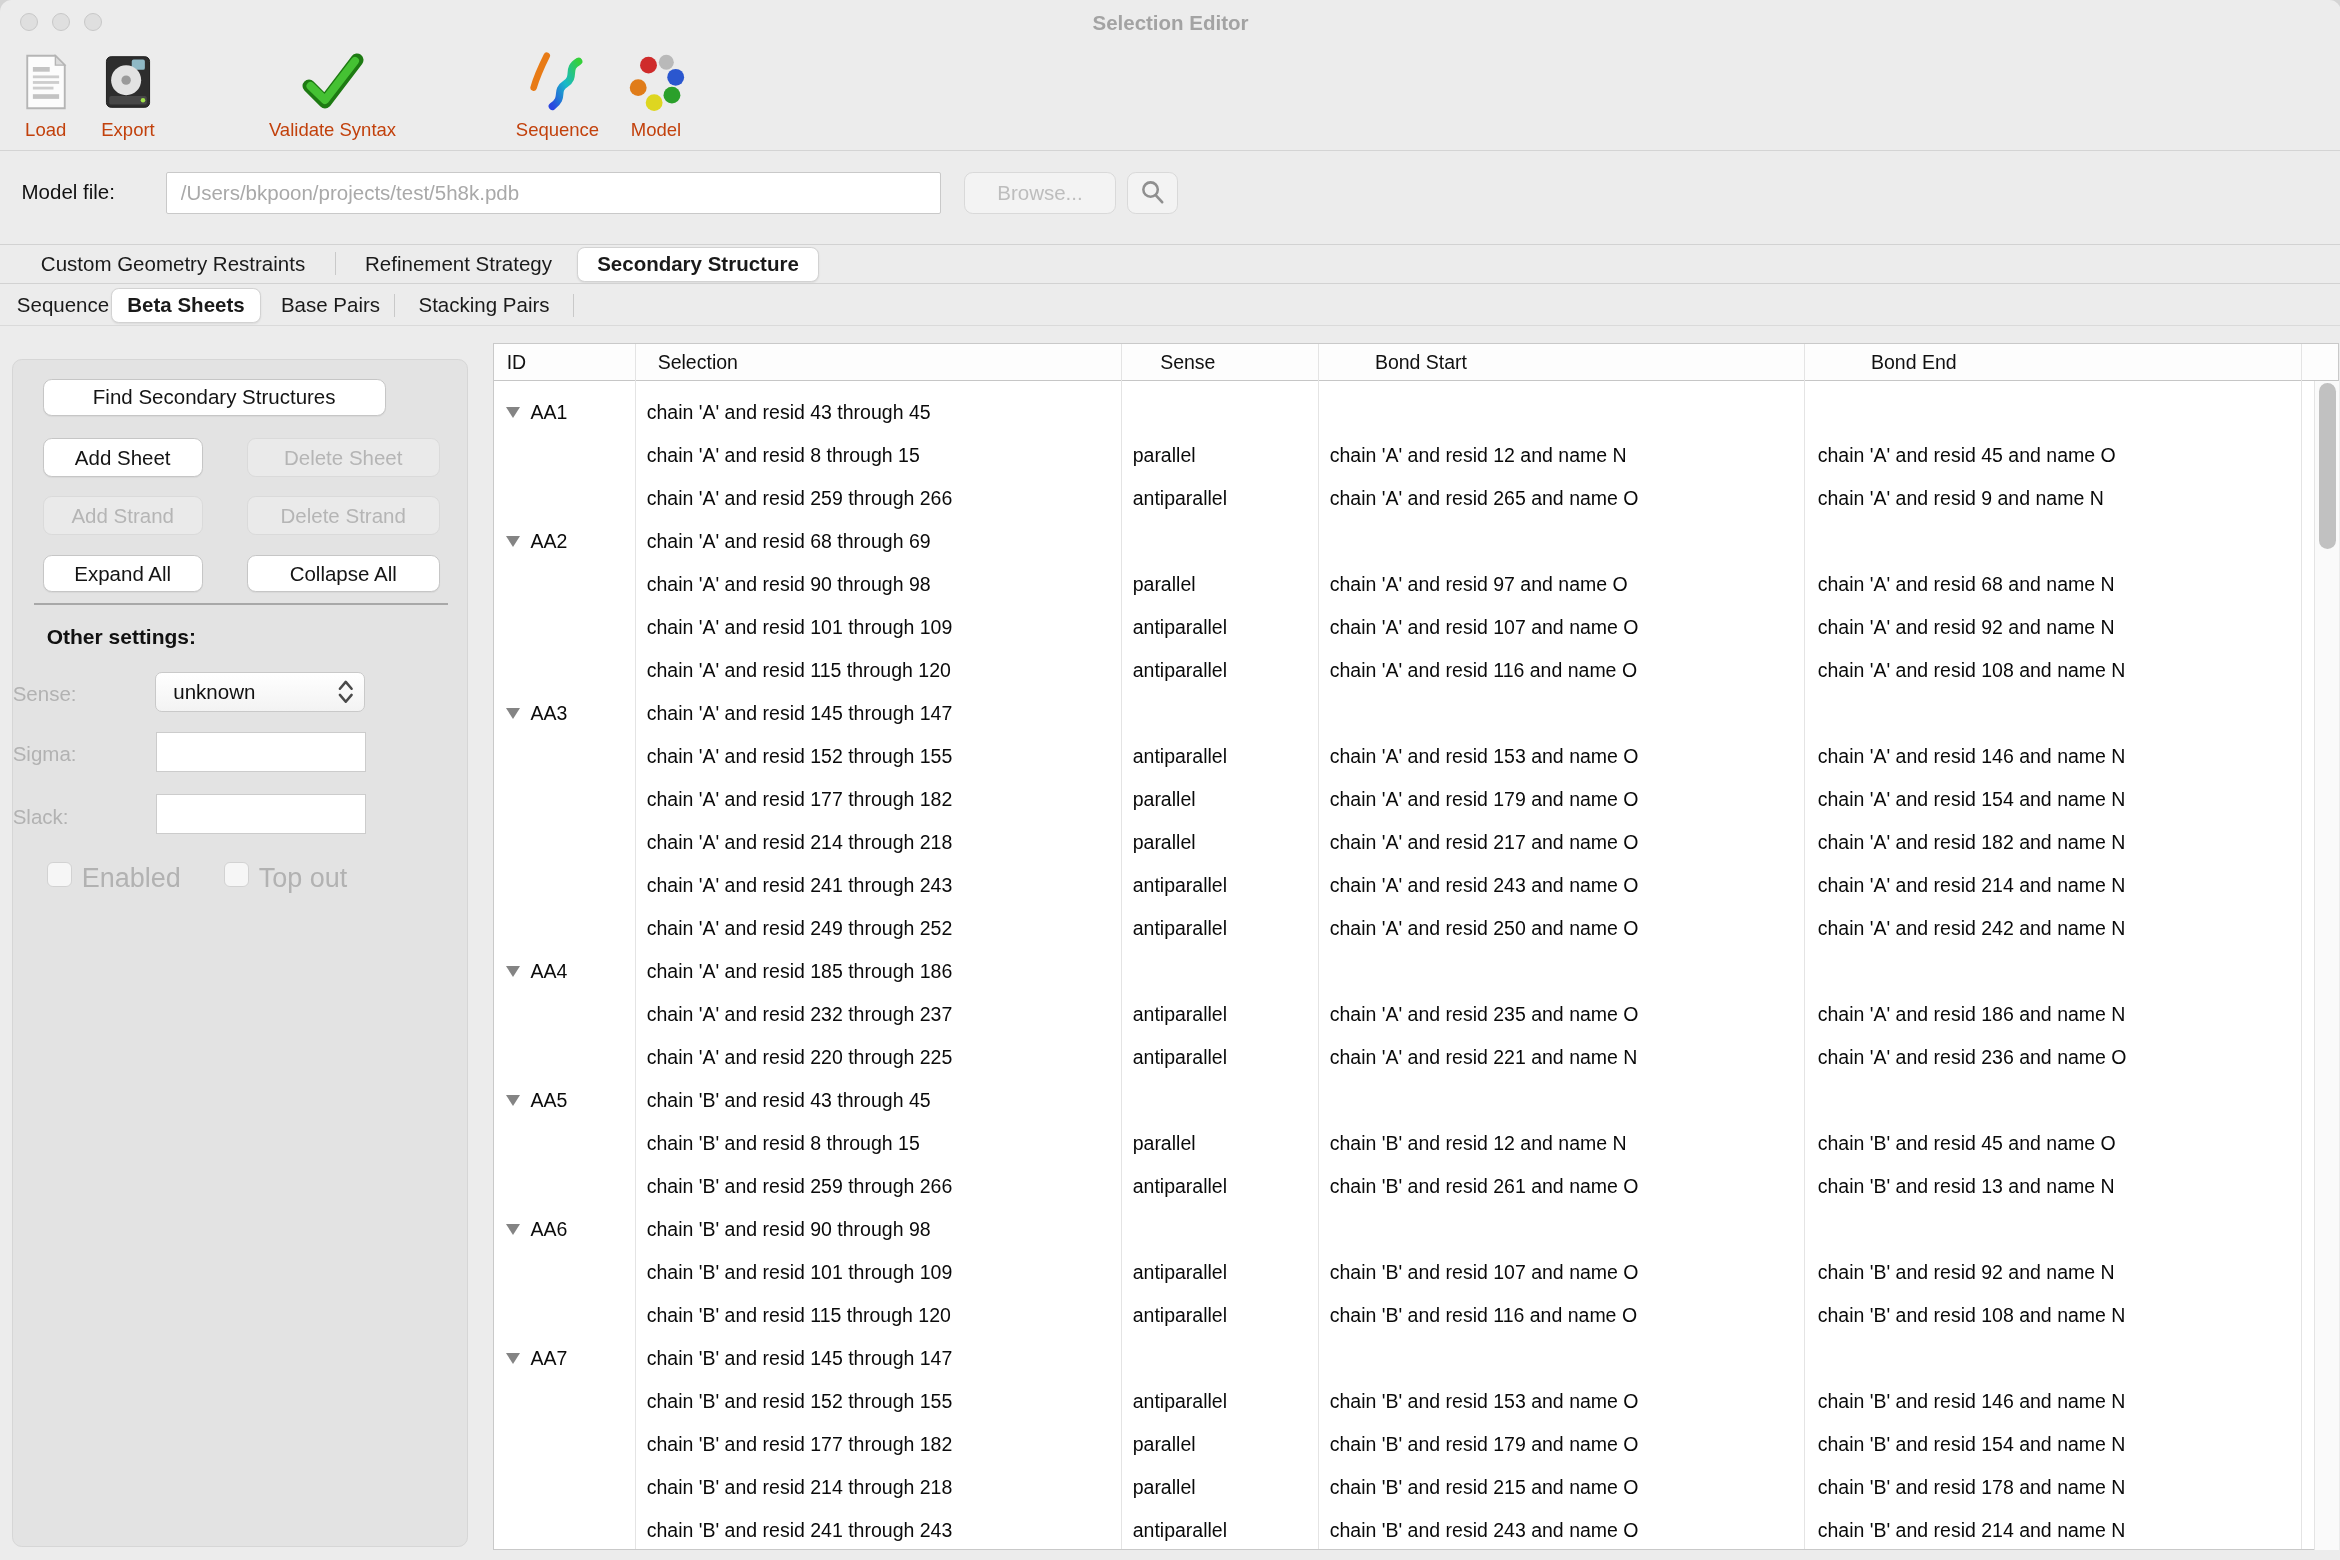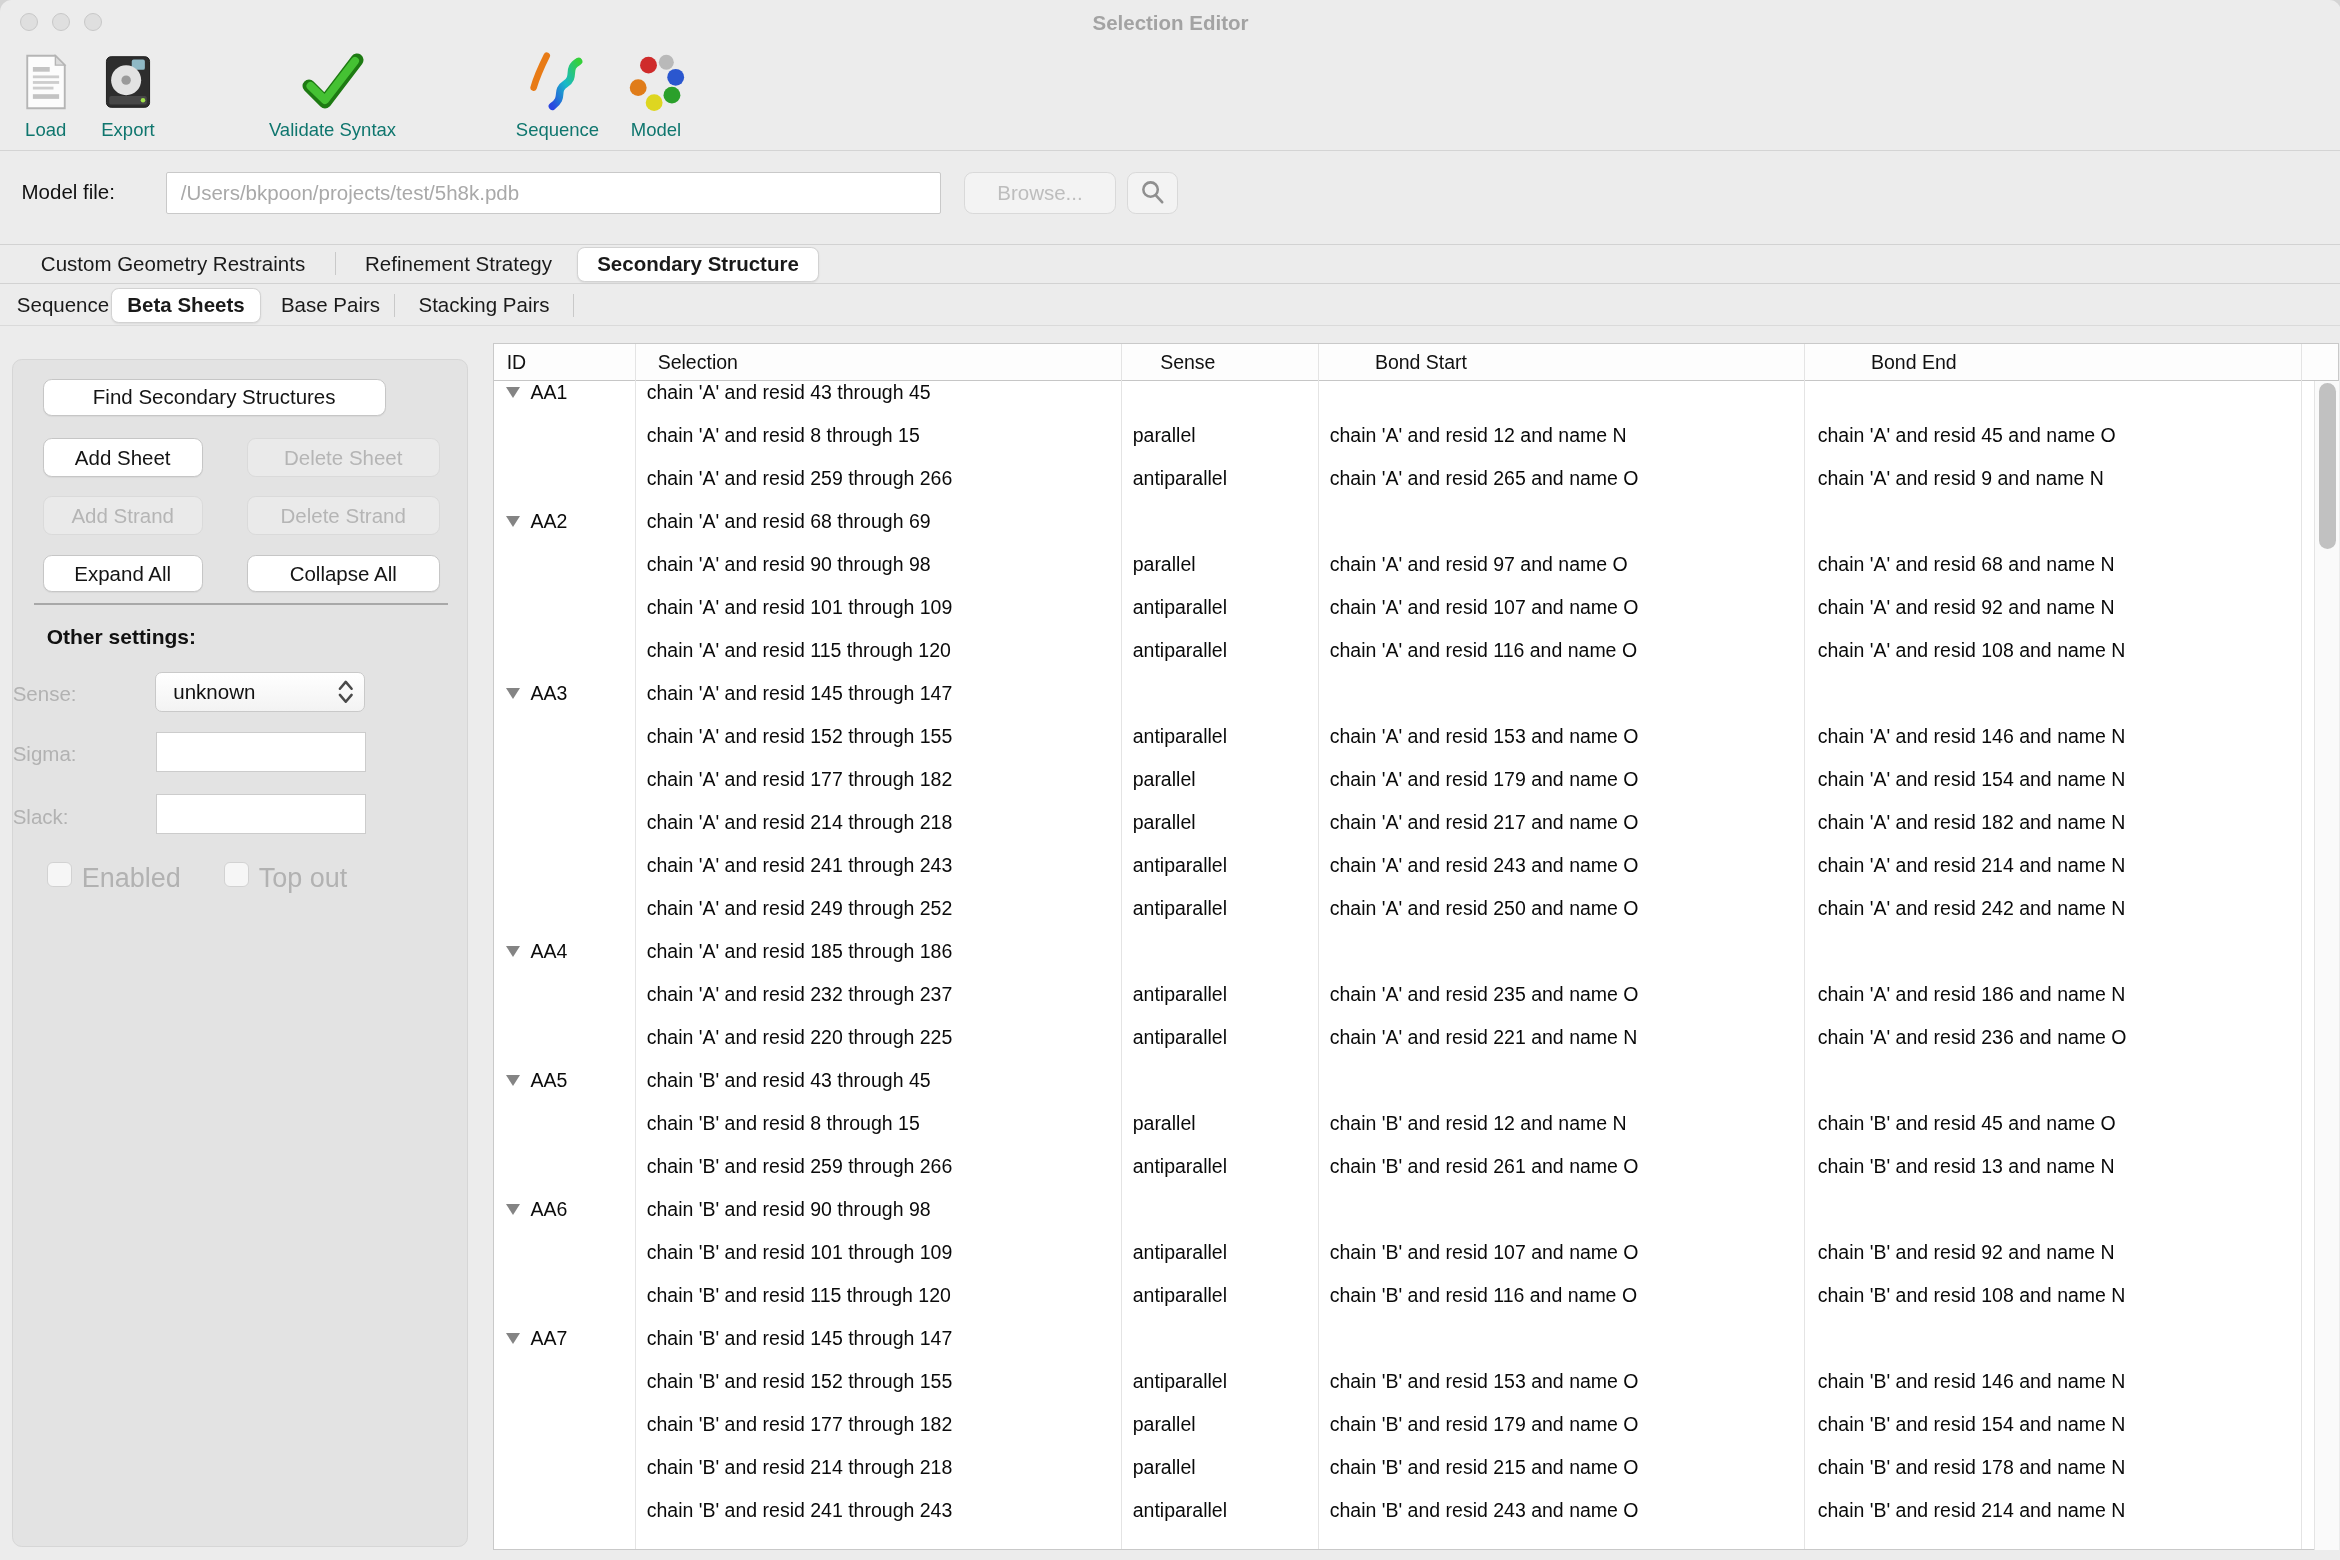--- a/index.html
+++ b/index.html
@@ -7,21 +7,21 @@
   .window{position:relative;width:2341px;height:1560px;background:#ececec;border-radius:11.7px 11.7px 0 0;overflow:hidden;}
 
   
   .titlebar{position:absolute;left:0;top:0;width:100%;height:45px;}
   .traffic{position:absolute;left:19.5px;top:12.7px;display:flex;gap:13.7px;}
   .traffic span{width:18.5px;height:18.5px;border-radius:50%;background:#dfdfdf;border:1px solid #c8c8c8;display:block;}
   .wintitle{position:absolute;left:0;top:10.7px;width:100%;text-align:center;font-size:20.5px;font-weight:600;color:#a3a3a3;}
   .toolbar{position:absolute;left:0;top:49px;height:101px;width:100%;}
   .tool{position:absolute;top:0;display:flex;flex-direction:column;align-items:center;}
   .tool .ticon{height:66px;display:flex;align-items:center;justify-content:center;}
-  .tool .tlabel{font-size:18.5px;color:#0f766e;margin-top:3.9px;white-space:nowrap;}
+  .tool .tlabel{font-size:18.5px;color:#c2410c;margin-top:3.9px;white-space:nowrap;}
   .tool-load{left:13.7px;width:64px;}
   .tool-export{left:94px;width:68px;}
   .tool-validate{left:239px;width:187px;}
   .tool-sequence{left:489px;width:137px;}
   .tool-model{left:611px;width:90px;}
   .toolbar-sep{position:absolute;left:0;top:150px;width:100%;height:1px;background:#d4d4d4;}
 
   
   .modelrow{position:absolute;left:0;top:164px;width:100%;height:68px;}
   .mf-label{position:absolute;left:21.5px;top:15.6px;font-size:20.5px;color:#111;}
@@ -65,21 +65,21 @@
   .cb-topout{left:211px;top:502px;}
   .cb-label{position:absolute;font-size:27px;color:#b2b2b2;}
   .cbl-enabled{left:69px;top:503px;}
   .cbl-topout{left:246px;top:503px;}
 
   
   .table{position:absolute;left:493px;top:343px;width:1846px;height:1207px;background:#fff;border:1px solid #c9c9c9;}
   .thead{position:absolute;left:0;top:0;width:100%;height:37px;background:#fdfdfd;border-bottom:1px solid #c6c6c6;display:flex;align-items:center;gap:24px;}
   .th{font-size:19.5px;font-weight:500;color:#111;white-space:nowrap;}
   .tbody{position:absolute;left:0;top:37px;width:100%;height:1168px;overflow:hidden;}
-  .trow{display:flex;align-items:flex-start;height:43px;font-size:19.5px;color:#0a0a0a;white-space:nowrap;}
+  .trow{display:flex;align-items:flex-end;height:43px;font-size:19.5px;color:#0a0a0a;white-space:nowrap;}
   .c0{width:141px;display:flex;align-items:center;}
   .c1{width:486px;padding-left:11.7px;}
   .c2{width:197px;padding-left:11.7px;}
   .c3{width:486px;padding-left:11.7px;}
   .c4{width:497px;padding-left:13.7px;}
   .h0{width:141px;padding-left:12.7px;}
   .h1{width:486px;padding-left:3px;}
   .h2{width:197px;padding-left:11.7px;}
   .h3{width:486px;padding-left:11.7px;}
   .h4{width:497px;padding-left:13.7px;}

